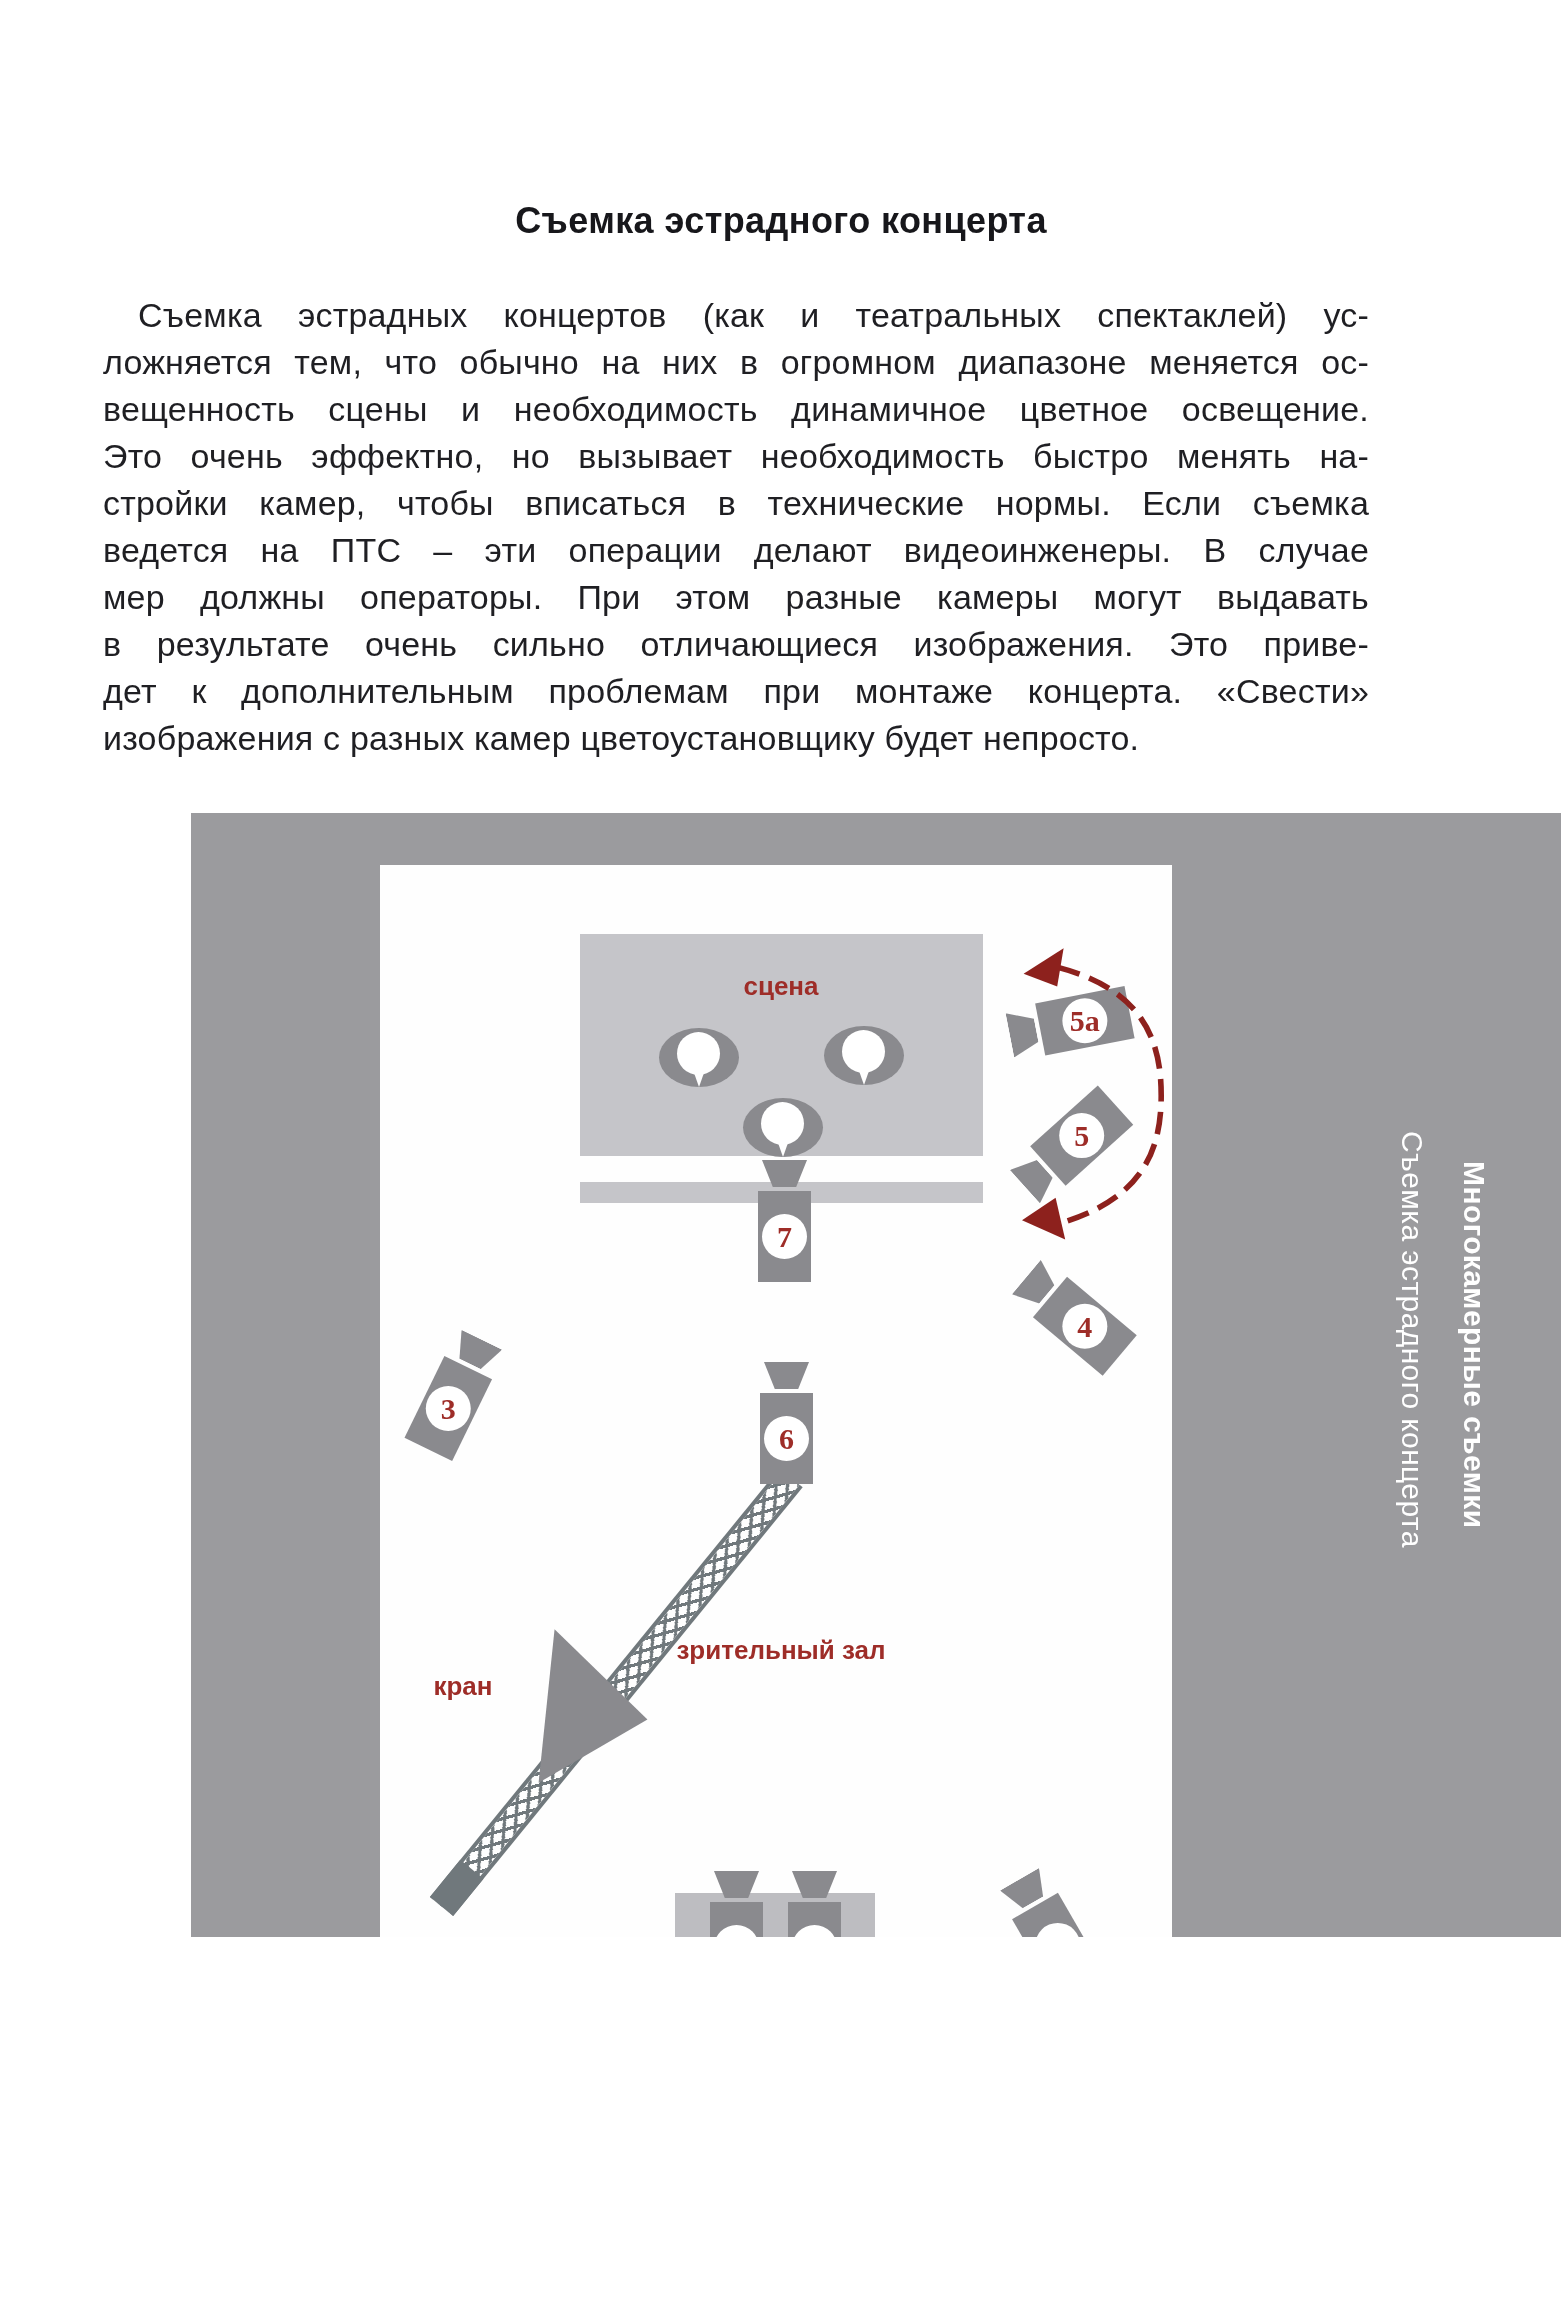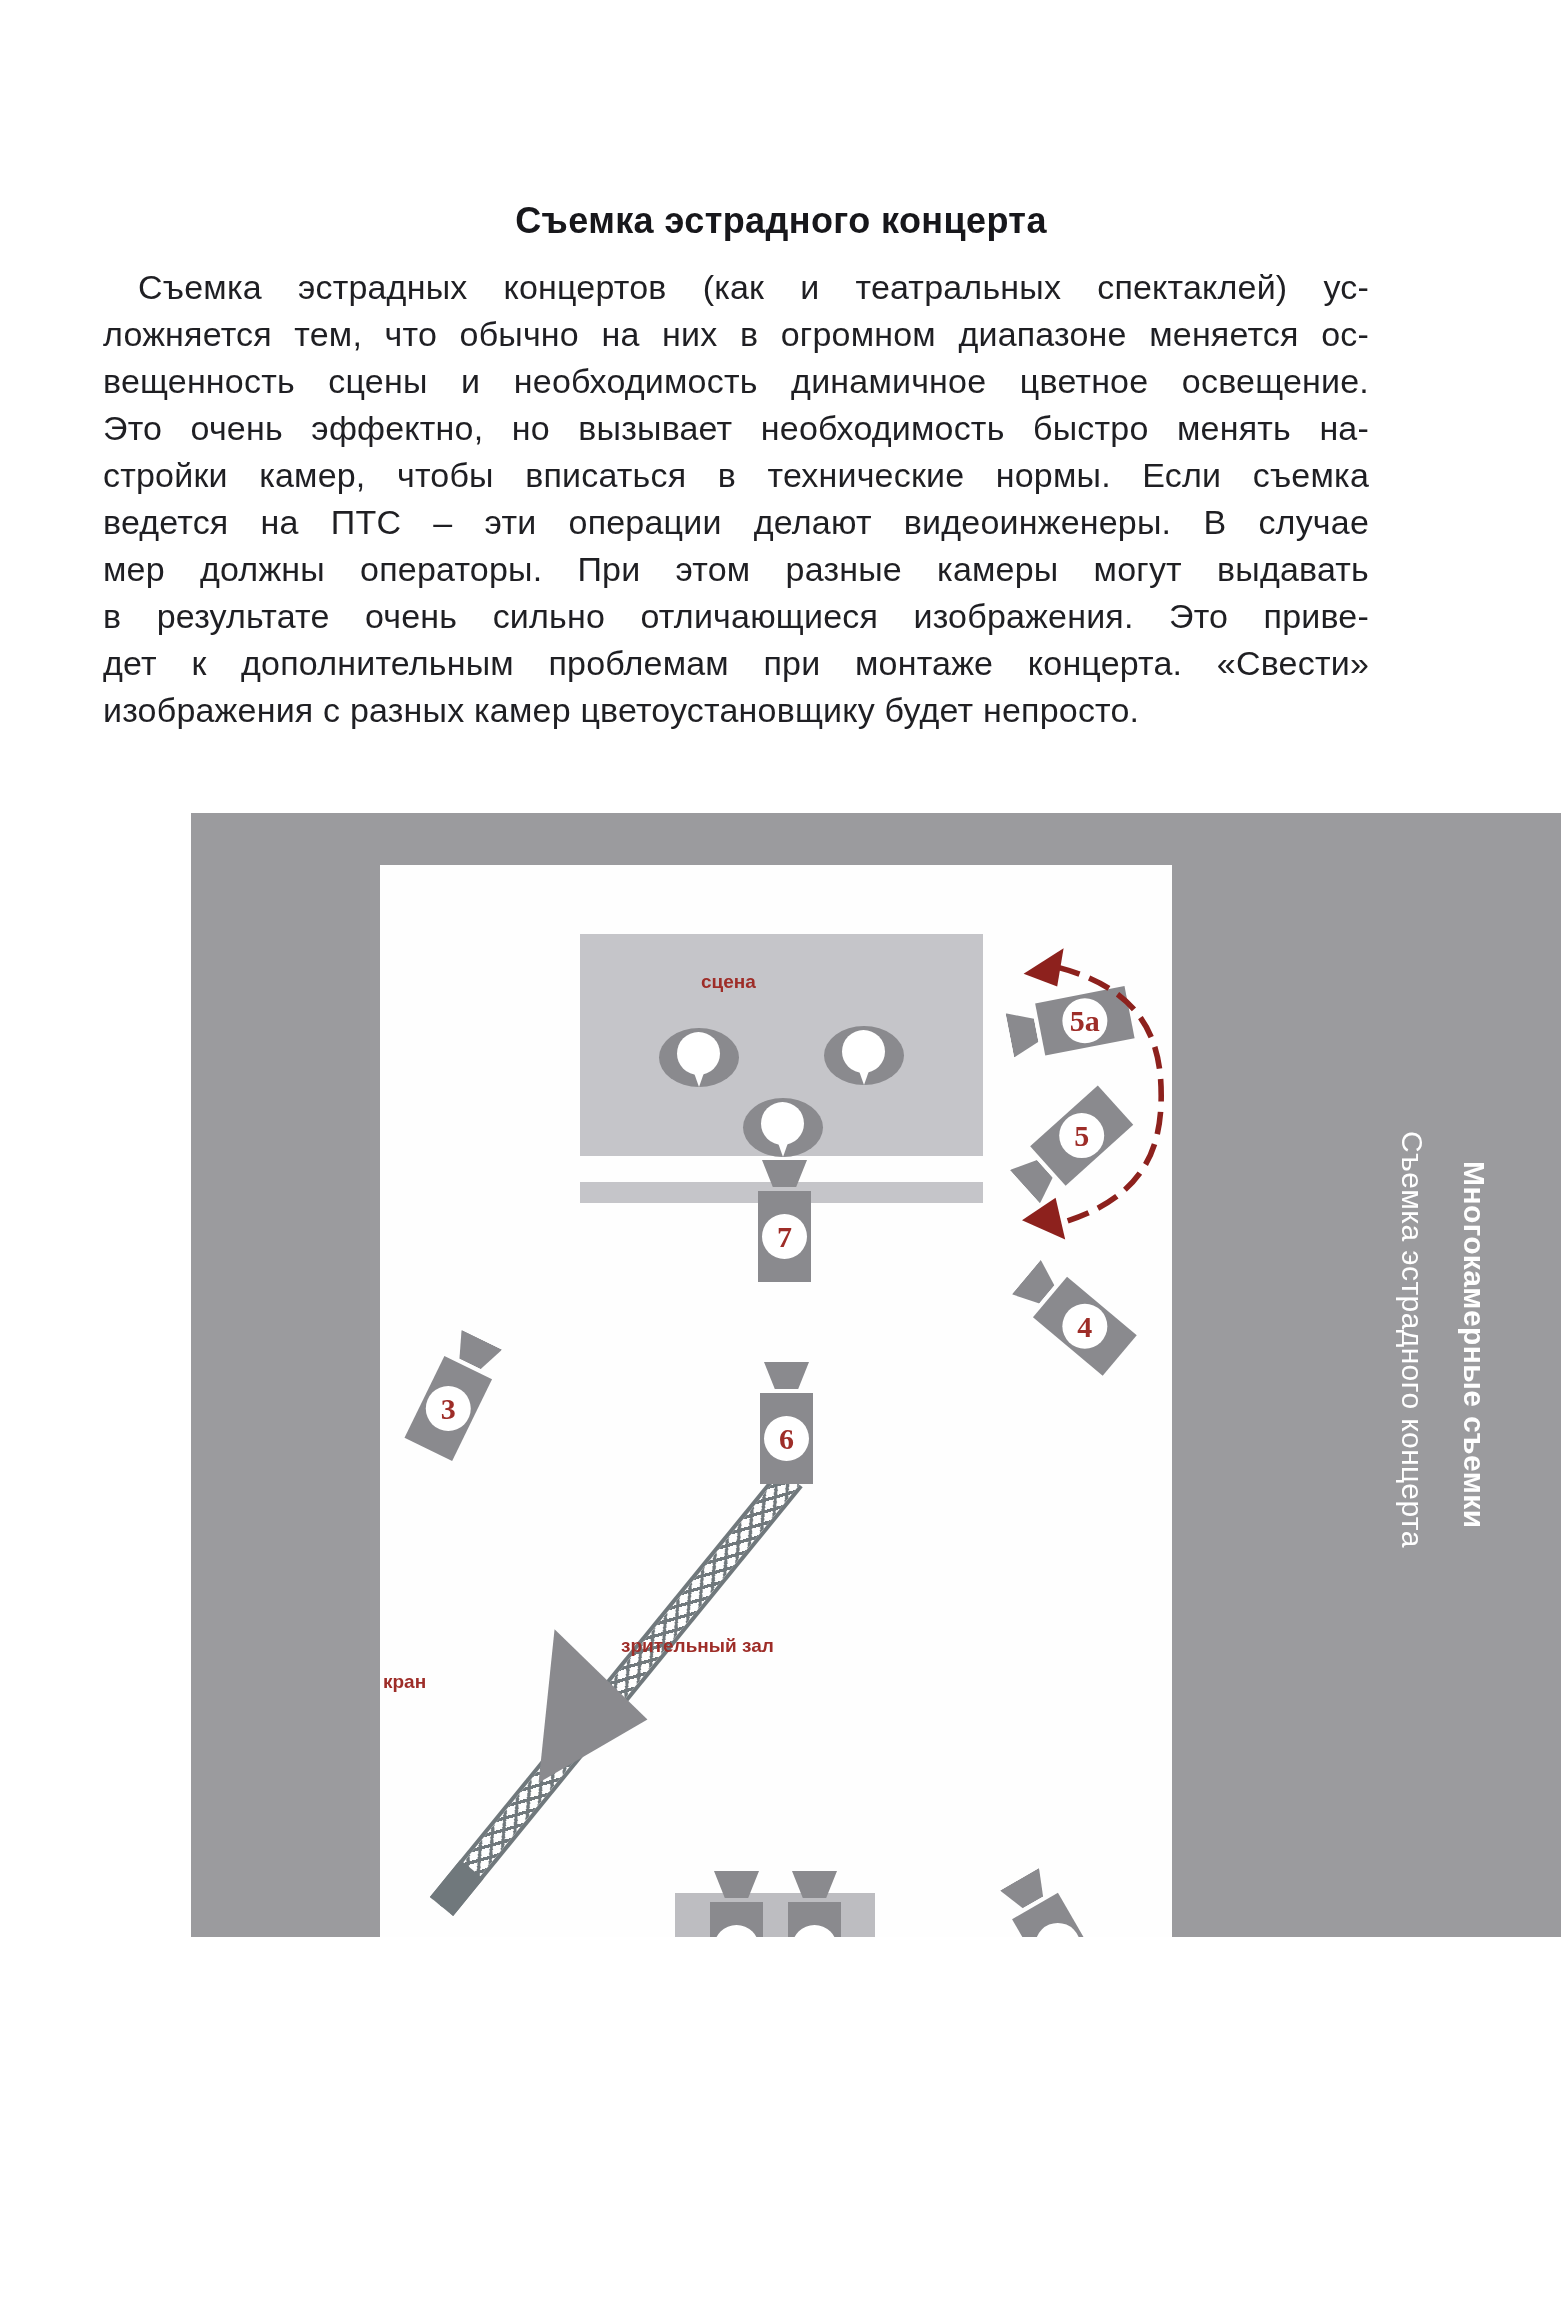--- a/index.html
+++ b/index.html
@@ -16,43 +16,44 @@
     text-align:center;
     font-weight:700;font-size:36px;letter-spacing:0.4px;
     color:#17171b;
   }
   .para{
     position:absolute;left:103px;top:264px;width:1266px;
     font-size:34px;line-height:47px;letter-spacing:0.2px;
     color:#1f1f23;
   }
   .para .line{text-align:justify;text-align-last:justify;}
-  .para .line:first-child{text-indent:35px;}
+  .para .line:first-child{text-indent:35px;margin-top:28px;}
   .para .line.last{text-align-last:left;}
   
   .diagram-bg{
     position:absolute;left:191px;top:813px;width:1371px;height:1294px;
     background:var(--bg-gray,#9b9b9e);
   }
   .panel{
     position:absolute;left:380px;top:865px;width:792px;height:1182px;
     background:#fefefe;
   }
   .stage{
     position:absolute;left:580px;top:934px;width:403px;height:222px;
     background:var(--stage-gray,#c5c5c9);
   }
   .apron{
     position:absolute;left:580px;top:1182px;width:403px;height:21px;
     background:var(--stage-gray,#c5c5c9);
   }
   .dlabel{
     position:absolute;
-    font-weight:700;font-size:19px;
+    font-weight:700;font-size:26px;
     color:var(--red,#9e2d28);
+    text-align:center;
   }
   .lbl-stage{left:701px;top:971px;width:160px;}
   .lbl-crane{left:383px;top:1671px;width:160px;}
   .lbl-zal{left:621px;top:1635px;width:320px;}
   
   .singer{
     position:absolute;width:80px;height:59px;border-radius:50%;
     background:var(--cam-gray,#8a8a8e);
   }
   .singer::before{

